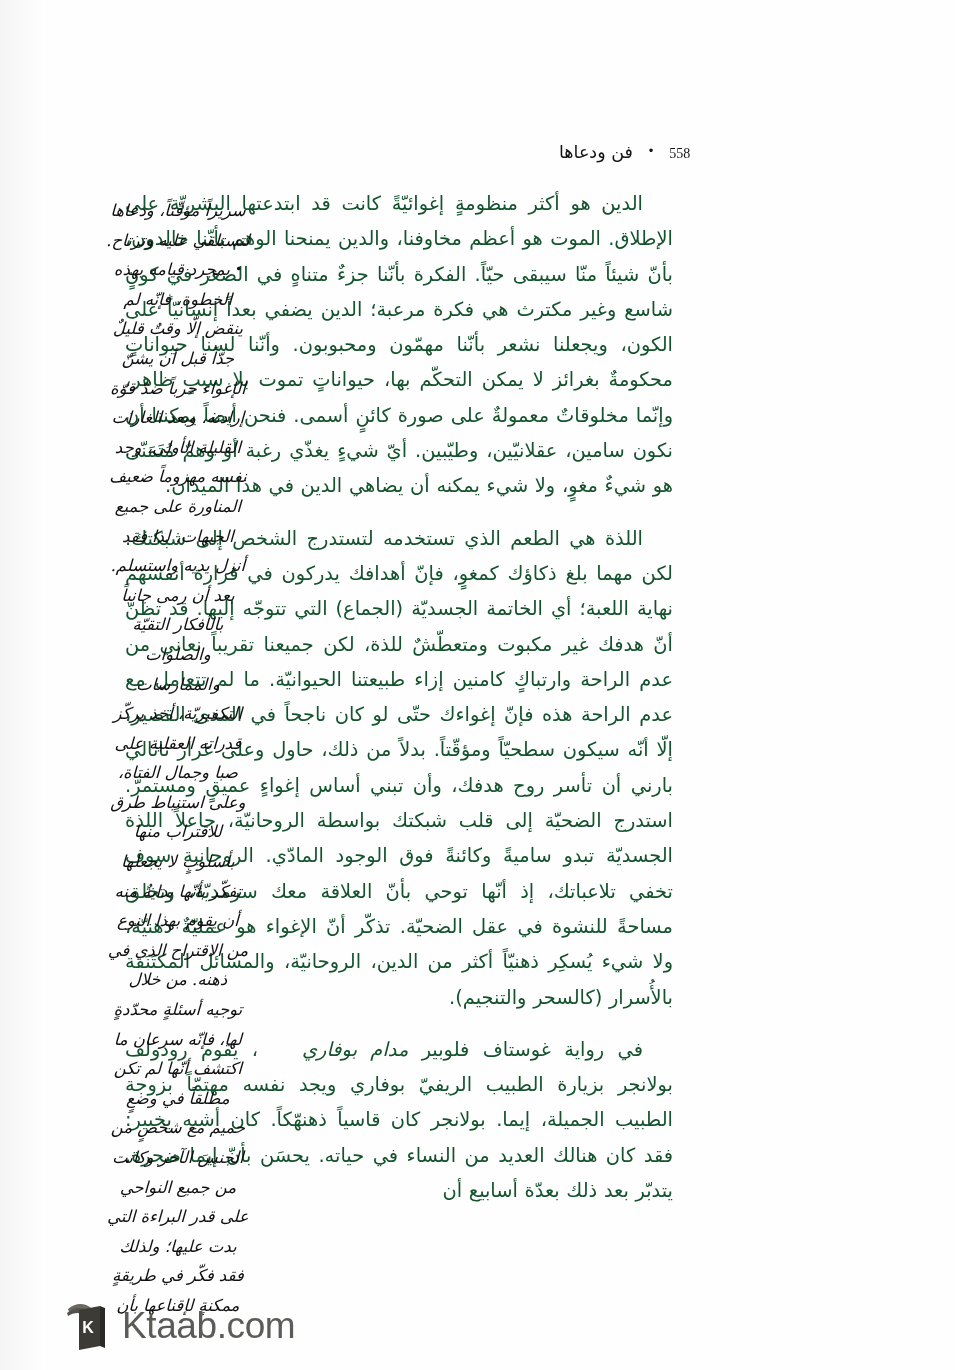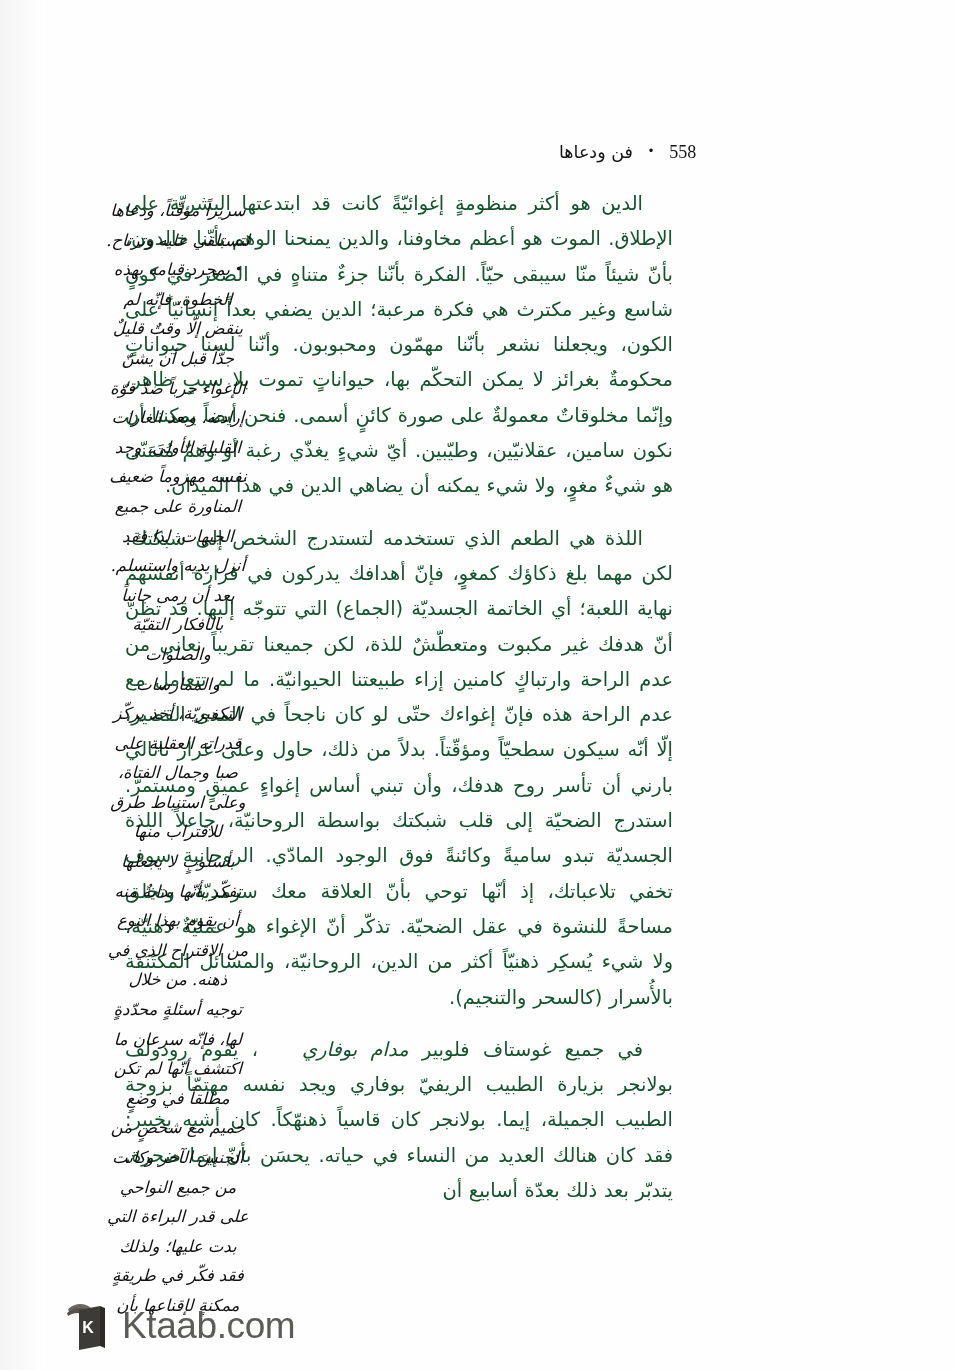--- a/index.html
+++ b/index.html
@@ -40,21 +40,21 @@
     text-align: left;
     direction: rtl;
     font-family: "DejaVu Sans", sans-serif;
     font-size: 17.5px;
     letter-spacing: 0.2px;
     color: #141414;
     white-space: nowrap;
   }
   .running-header .folio {
     font-family: "Liberation Serif", serif;
-    font-size: 18px;
+    font-size: 14px;
   }
   .running-header .dot {
     display: inline-block;
     margin: 0 9px;
     font-size: 12px;
     vertical-align: 3px;
   }
 
   
   .body-column {
@@ -161,21 +161,21 @@
     <span class="dot">•</span>
     <span class="book-title">فن ودعاها</span>
   </div>
 
   <div class="body-column">
 
     <p class="body-par">الدين هو أكثر منظومةٍ إغوائيّةً كانت قد ابتدعتها البشريّة على الإطلاق. الموت هو أعظم مخاوفنا، والدين يمنحنا الوهم بأنّنا خالدون، بأنّ شيئاً منّا سيبقى حيّاً. الفكرة بأنّنا جزءٌ متناهٍ في الصغر في كونٍ شاسع وغير مكترث هي فكرة مرعبة؛ الدين يضفي بعداً إنسانيّاً على الكون، ويجعلنا نشعر بأنّنا مهمّون ومحبوبون. وأنّنا لسنا حيواناتٍ محكومةٌ بغرائز لا يمكن التحكّم بها، حيواناتٍ تموت بلا سببٍ ظاهر، وإنّما مخلوقاتٌ معمولةٌ على صورة كائنٍ أسمى. فنحن أيضاً يمكننا أن نكون سامين، عقلانيّين، وطيّبين. أيّ شيءٍ يغذّي رغبة أو وهمٌ مُتَمَنّى هو شيءٌ مغوٍ، ولا شيء يمكنه أن يضاهي الدين في هذا الميدان.</p>
     <p class="body-par">اللذة هي الطعم الذي تستخدمه لتستدرج الشخص إلى شبكتك. لكن مهما بلغ ذكاؤك كمغوٍ، فإنّ أهدافك يدركون في قرارة أنفسهم نهاية اللعبة؛ أي الخاتمة الجسديّة (الجماع) التي تتوجّه إليها. قد تظنّ أنّ هدفك غير مكبوت ومتعطّشٌ للذة، لكن جميعنا تقريباً نعاني من عدم الراحة وارتباكٍ كامنين إزاء طبيعتنا الحيوانيّة. ما لم تتعامل مع عدم الراحة هذه فإنّ إغواءك حتّى لو كان ناجحاً في المدى القصير، إلّا أنّه سيكون سطحيّاً ومؤقّتاً. بدلاً من ذلك، حاول وعلى غرار ناتالي بارني أن تأسر روح هدفك، وأن تبني أساس إغواءٍ عميقٍ ومستمرّ. استدرج الضحيّة إلى قلب شبكتك بواسطة الروحانيّة، جاعلاً اللذة الجسديّة تبدو ساميةً وكائنةً فوق الوجود المادّي. الروحانية سوف تخفي تلاعباتك، إذ أنّها توحي بأنّ العلاقة معك سرمديّة، وتخلق مساحةً للنشوة في عقل الضحيّة. تذكّر أنّ الإغواء هو عمليّةٌ ذهنيّة، ولا شيء يُسكِر ذهنيّاً أكثر من الدين، الروحانيّة، والمسائل المكتَنَفة بالأُسرار (كالسحر والتنجيم).</p>
 
     <p class="body-par">
-      <span>في جميع غوستاف فلوبير </span><em class="work-title">مدام بوفاري</em><span>، يقوم رودولف بولانجر بزيارة الطبيب الريفيّ بوفاري ويجد نفسه مهتمّاً بزوجة الطبيب الجميلة، إيما. بولانجر كان قاسياً ذهنهّكاً. كان أشبه بخبير: فقد كان هنالك العديد من النساء في حياته. يحسَن بأنّ إيما ضجرة. يتدبّر بعد ذلك بعدّة أسابيع أن</span>
+      <span>في رواية غوستاف فلوبير </span><em class="work-title">مدام بوفاري</em><span>، يقوم رودولف بولانجر بزيارة الطبيب الريفيّ بوفاري ويجد نفسه مهتمّاً بزوجة الطبيب الجميلة، إيما. بولانجر كان قاسياً ذهنهّكاً. كان أشبه بخبير: فقد كان هنالك العديد من النساء في حياته. يحسَن بأنّ إيما ضجرة. يتدبّر بعد ذلك بعدّة أسابيع أن</span>
     </p>
   </div>
 
   <div class="margin-column">
       <div class="margin-line">سريراً مؤقّتاً، ودعاها</div>
       <div class="margin-line">لتستلقي عليه وترتاح.</div>
       <div class="margin-line bulleted">بمجرد قيامه بهذه</div>
       <div class="margin-line">الخطوة، فإنّه لم</div>
       <div class="margin-line">ينقض إلّا وقتٌ قليلٌ</div>
       <div class="margin-line">جدّاً قبل أن يشنّ</div>

